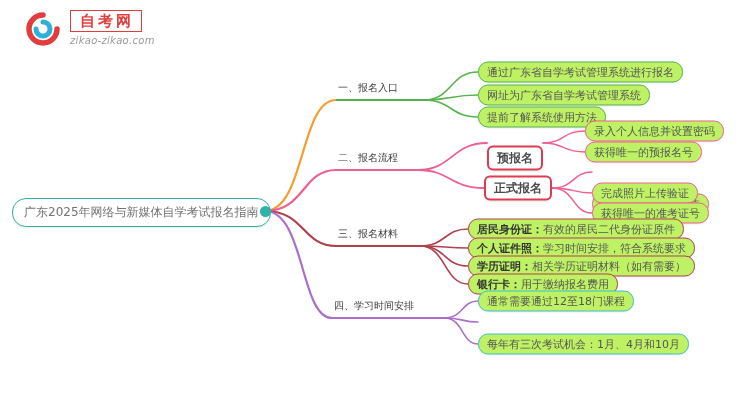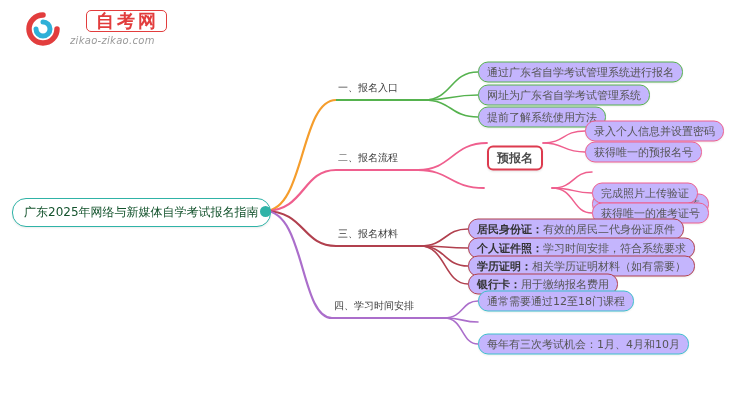--- a/index.html
+++ b/index.html
@@ -7,49 +7,49 @@
     position:relative;width:750px;height:410px;overflow:hidden;background:#ffffff;
     font-family:"DejaVu Sans",sans-serif;
   }
   #wires{position:absolute;left:0;top:0;z-index:0;pointer-events:none;}
 
   
   .brand{position:absolute;left:24px;top:10px;display:flex;align-items:flex-start;z-index:2;}
   .brand-text{margin-left:8px;}
   .logo-name{
     display:inline-block;border:1.5px solid #e23d3d;color:#e23d3d;font-weight:bold;
-    font-size:18px;letter-spacing:3px;padding:2px 7px 2px 9px;border-radius:5px;line-height:16px;margin-left:16px;
+    font-size:15px;letter-spacing:3px;padding:2px 7px 2px 9px;border-radius:0;line-height:16px;
   }
   .logo-domain{color:#9a9a9a;font-size:10px;margin-top:3px;letter-spacing:.3px;font-style:italic;}
 
   
   .root-node{
     position:absolute;left:12px;top:198px;z-index:2;background:#fff;
     border:1.5px solid #2fb3a7;border-radius:14px;padding:5px 11px;
-    font-size:12px;color:#14532d;white-space:nowrap;box-shadow:0 1px 2px rgba(0,0,0,.08);
+    font-size:12px;color:#737373;white-space:nowrap;box-shadow:0 1px 2px rgba(0,0,0,.08);
   }
   .root-dot{
     position:absolute;left:260px;top:206px;width:11px;height:11px;border-radius:50%;
     background:#2fb3a7;z-index:3;
   }
 
   
   .branch-label{
     position:absolute;z-index:2;font-size:10px;color:#3c3c3c;white-space:nowrap;
     padding:0 6px 4px 2px;border-bottom:2px solid #999;background:transparent;
   }
   .bl-1{left:336px;top:81px;min-width:84px;border-color:#55b24e;}
   .bl-2{left:336px;top:151px;min-width:78px;border-color:#ef5f8e;}
   .bl-3{left:336px;top:227px;min-width:80px;border-color:#b1404e;}
   .bl-4{left:332px;top:299px;min-width:108px;border-color:#ab6ecb;}
 
   
   .node{
     position:absolute;z-index:2;transform:translateY(-50%);
-    background:#c4b5fd;border:1px solid #999;border-radius:10px;
+    background:#bef264;border:1px solid #999;border-radius:10px;
     font-size:11px;line-height:15px;color:#555;padding:2px 8px;white-space:nowrap;
     box-shadow:0 1px 2px rgba(0,0,0,.07);
   }
   .n1{border-color:#55b24e;}
   .n2{border-color:#ef5f8e;}
   .n3{border-color:#b1404e;}
   .n4{border-color:#3fc0cd;}
   .mat-label{font-weight:bold;color:#333;}
 
   
@@ -120,20 +120,21 @@
   <div class="branch-label bl-4">四、学习时间安排</div>
 
   <div class="node n1" style="left:478px;top:72px;">通过广东省自学考试管理系统进行报名</div>
   <div class="node n1" style="left:478px;top:95px;">网址为广东省自学考试管理系统</div>
   <div class="node n1" style="left:478px;top:117px;">提前了解系统使用方法</div>
 
   <div class="group-node" style="left:487px;top:158px;">预报名</div>
   <div class="node n2" style="left:585px;top:131px;">录入个人信息并设置密码</div>
   <div class="node n2" style="left:585px;top:152px;">获得唯一的预报名号</div>
 
+  <div class="group-node" style="left:484px;top:188px;">正式报名</div>
   <div class="node n2" style="left:592px;top:172px;margin-top:32px;">凭预报名号登录系统</div>
   <div class="node n2" style="left:592px;top:193px;">完成照片上传验证</div>
   <div class="node n2" style="left:592px;top:213px;">获得唯一的准考证号</div>
 
   <div class="node n3" style="left:468px;top:229px;">
     <span class="mat-label">居民身份证：</span><span>有效的居民二代身份证原件</span>
   </div>
   <div class="node n3" style="left:468px;top:248px;">
     <span class="mat-label">个人证件照：</span><span>学习时间安排，符合系统要求</span>
   </div>

